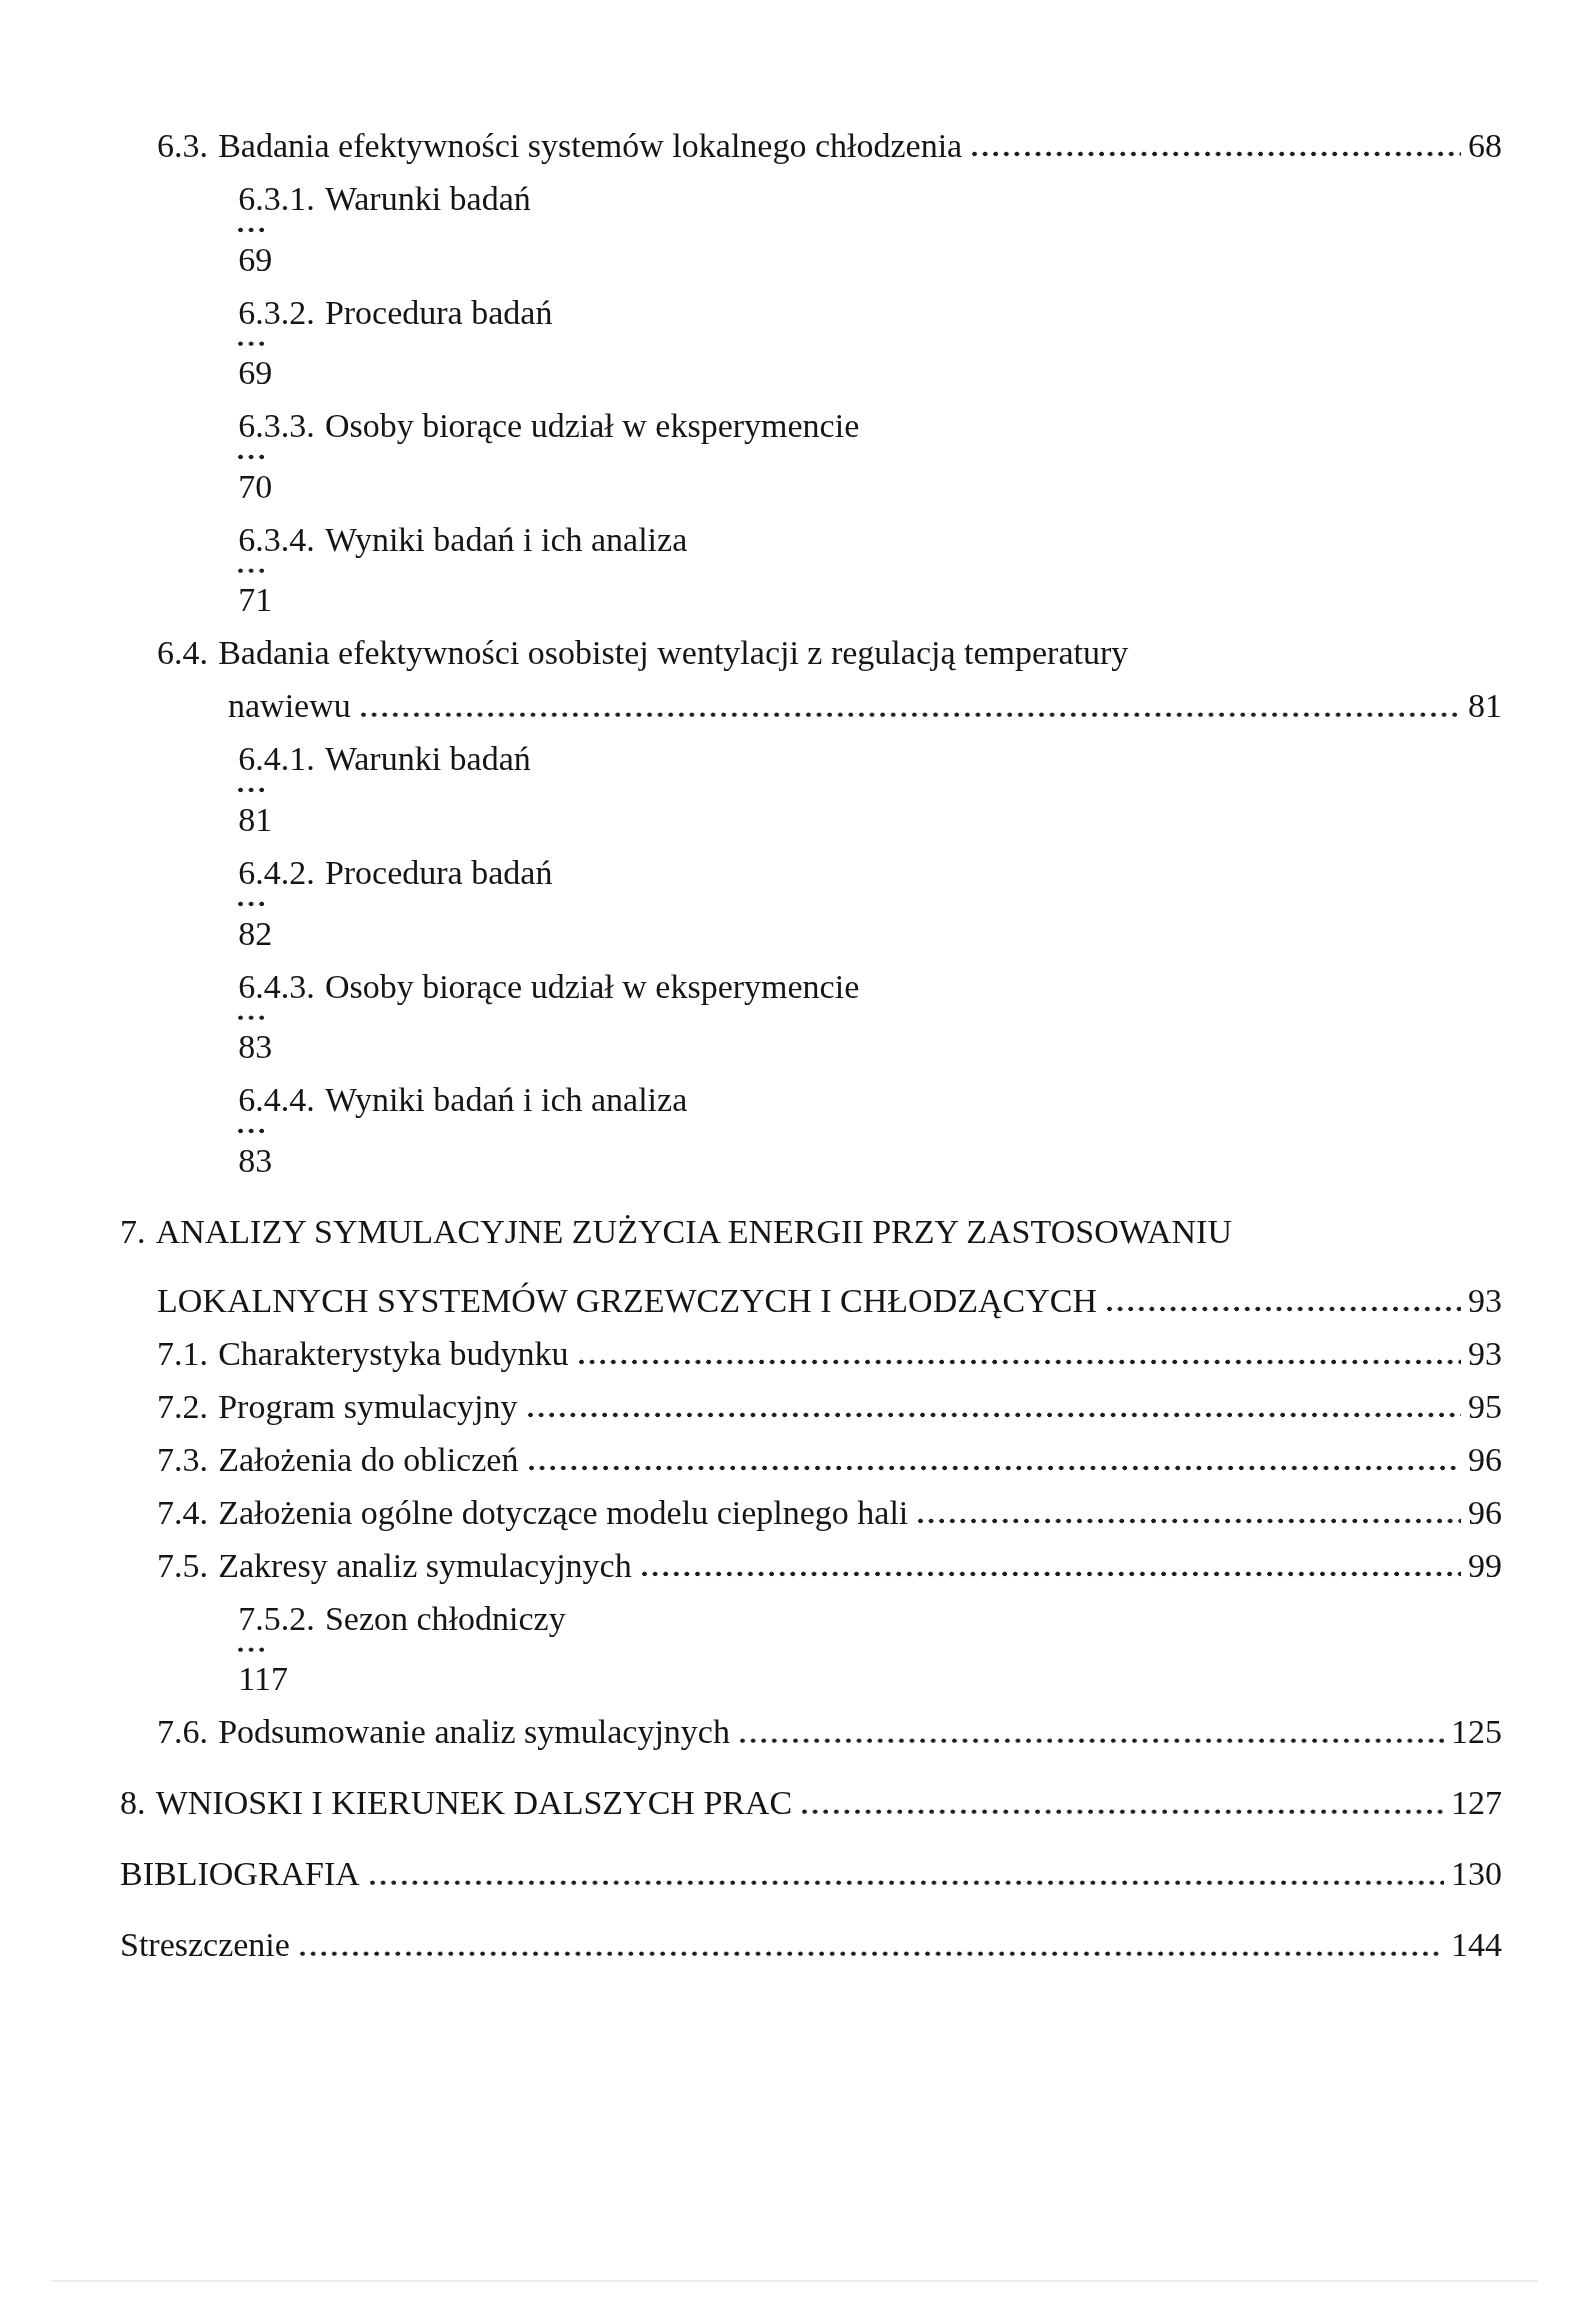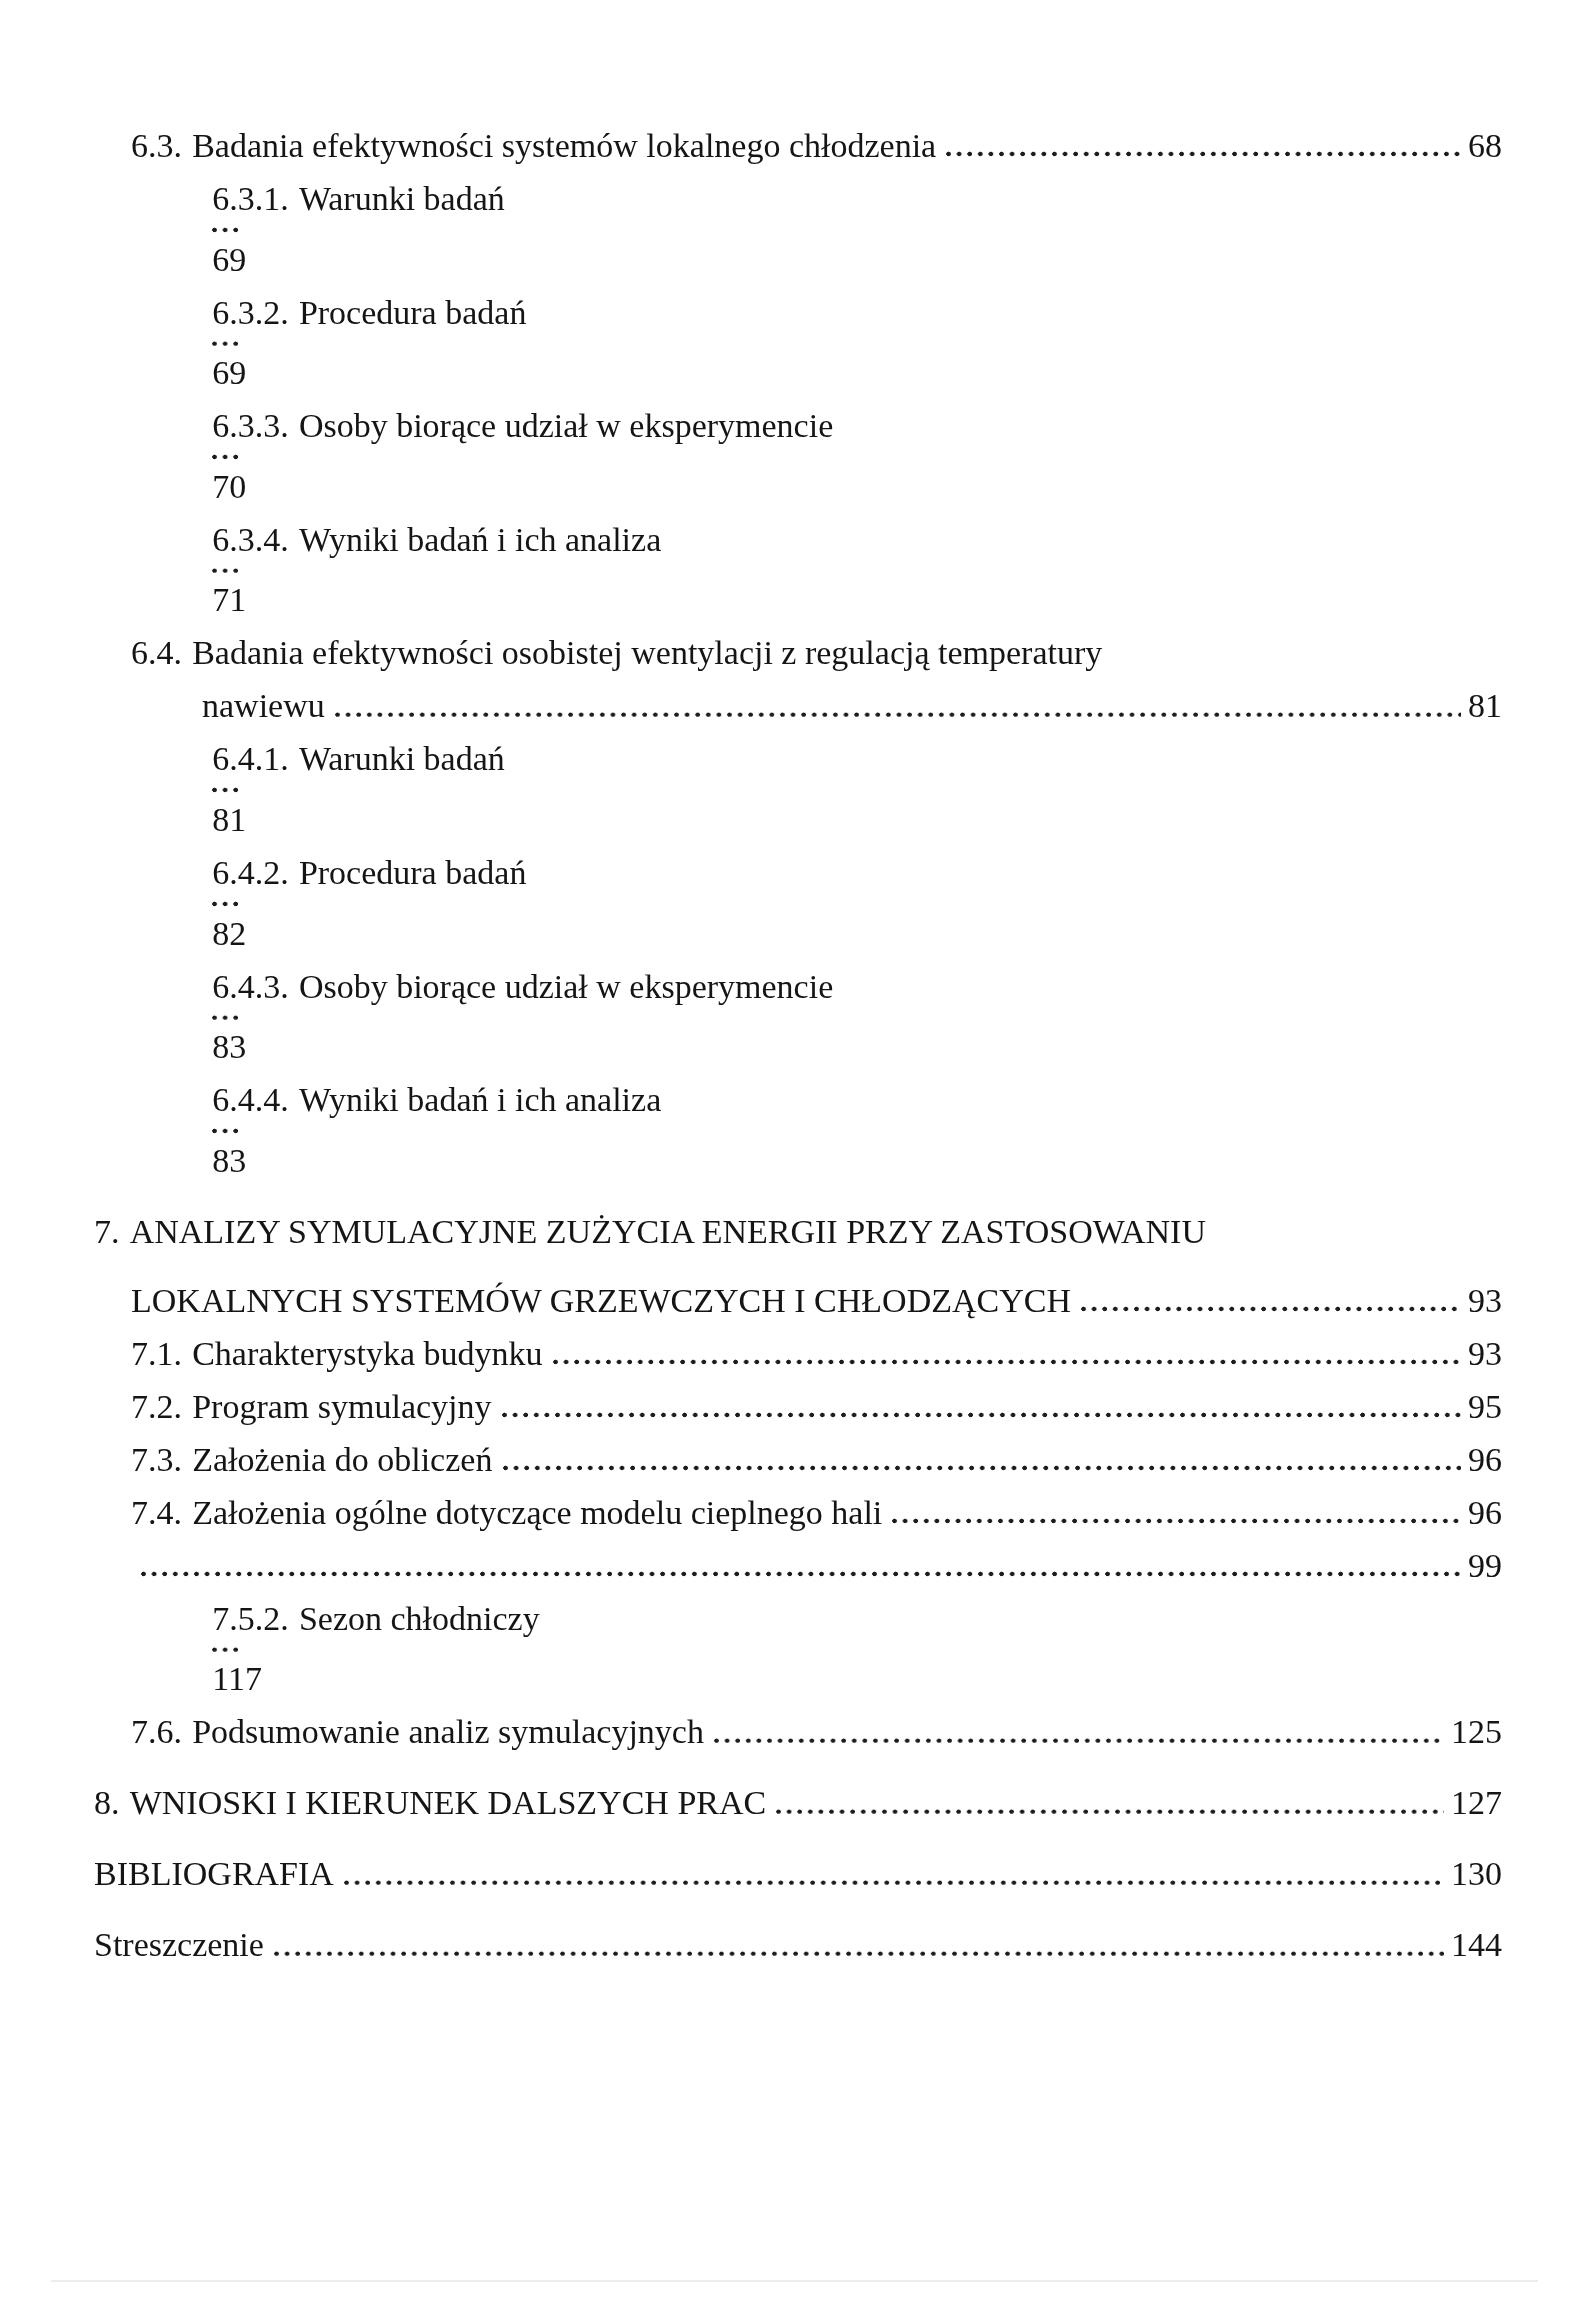--- a/index.html
+++ b/index.html
@@ -9,21 +9,21 @@
     height: 2319px;
     background: #ffffff;
     font-family: "Liberation Serif", serif;
     color: #151515;
     position: relative;
     overflow: hidden;
   }
   .page {
     position: absolute;
     inset: 0;
-    padding: 119px 70px 0 94px;
+    padding: 119px 70px 0 120px;
   }
   .toc-row {
     display: flex;
     align-items: baseline;
     font-size: 34px;
     line-height: 53px;
     white-space: nowrap;
   }
   
   .level-0 { margin-top: 18px; }
@@ -132,20 +132,21 @@
         <span class="entry-text"><span class="entry-label">7.3.</span><span class="entry-title">Założenia do obliczeń</span></span>
         <span class="leader"></span>
         <span class="page-num">96</span>
       </div>
       <div class="toc-row level-1">
         <span class="entry-text"><span class="entry-label">7.4.</span><span class="entry-title">Założenia ogólne dotyczące modelu cieplnego hali</span></span>
         <span class="leader"></span>
         <span class="page-num">96</span>
       </div>
       <div class="toc-row level-1">
+        <span class="entry-text"><span class="entry-label">7.5.</span><span class="entry-title">Zakresy analiz symulacyjnych</span></span>
         <span class="leader"></span>
         <span class="page-num">99</span>
       </div>
       <div class="toc-row level-2">
         <span class="entry-text"><span class="entry-label">7.5.2.</span><span class="entry-title">Sezon chłodniczy</span></span>
         <span class="leader"></span>
         <span class="page-num">117</span>
       </div>
       <div class="toc-row level-1">
         <span class="entry-text"><span class="entry-label">7.6.</span><span class="entry-title">Podsumowanie analiz symulacyjnych</span></span>

